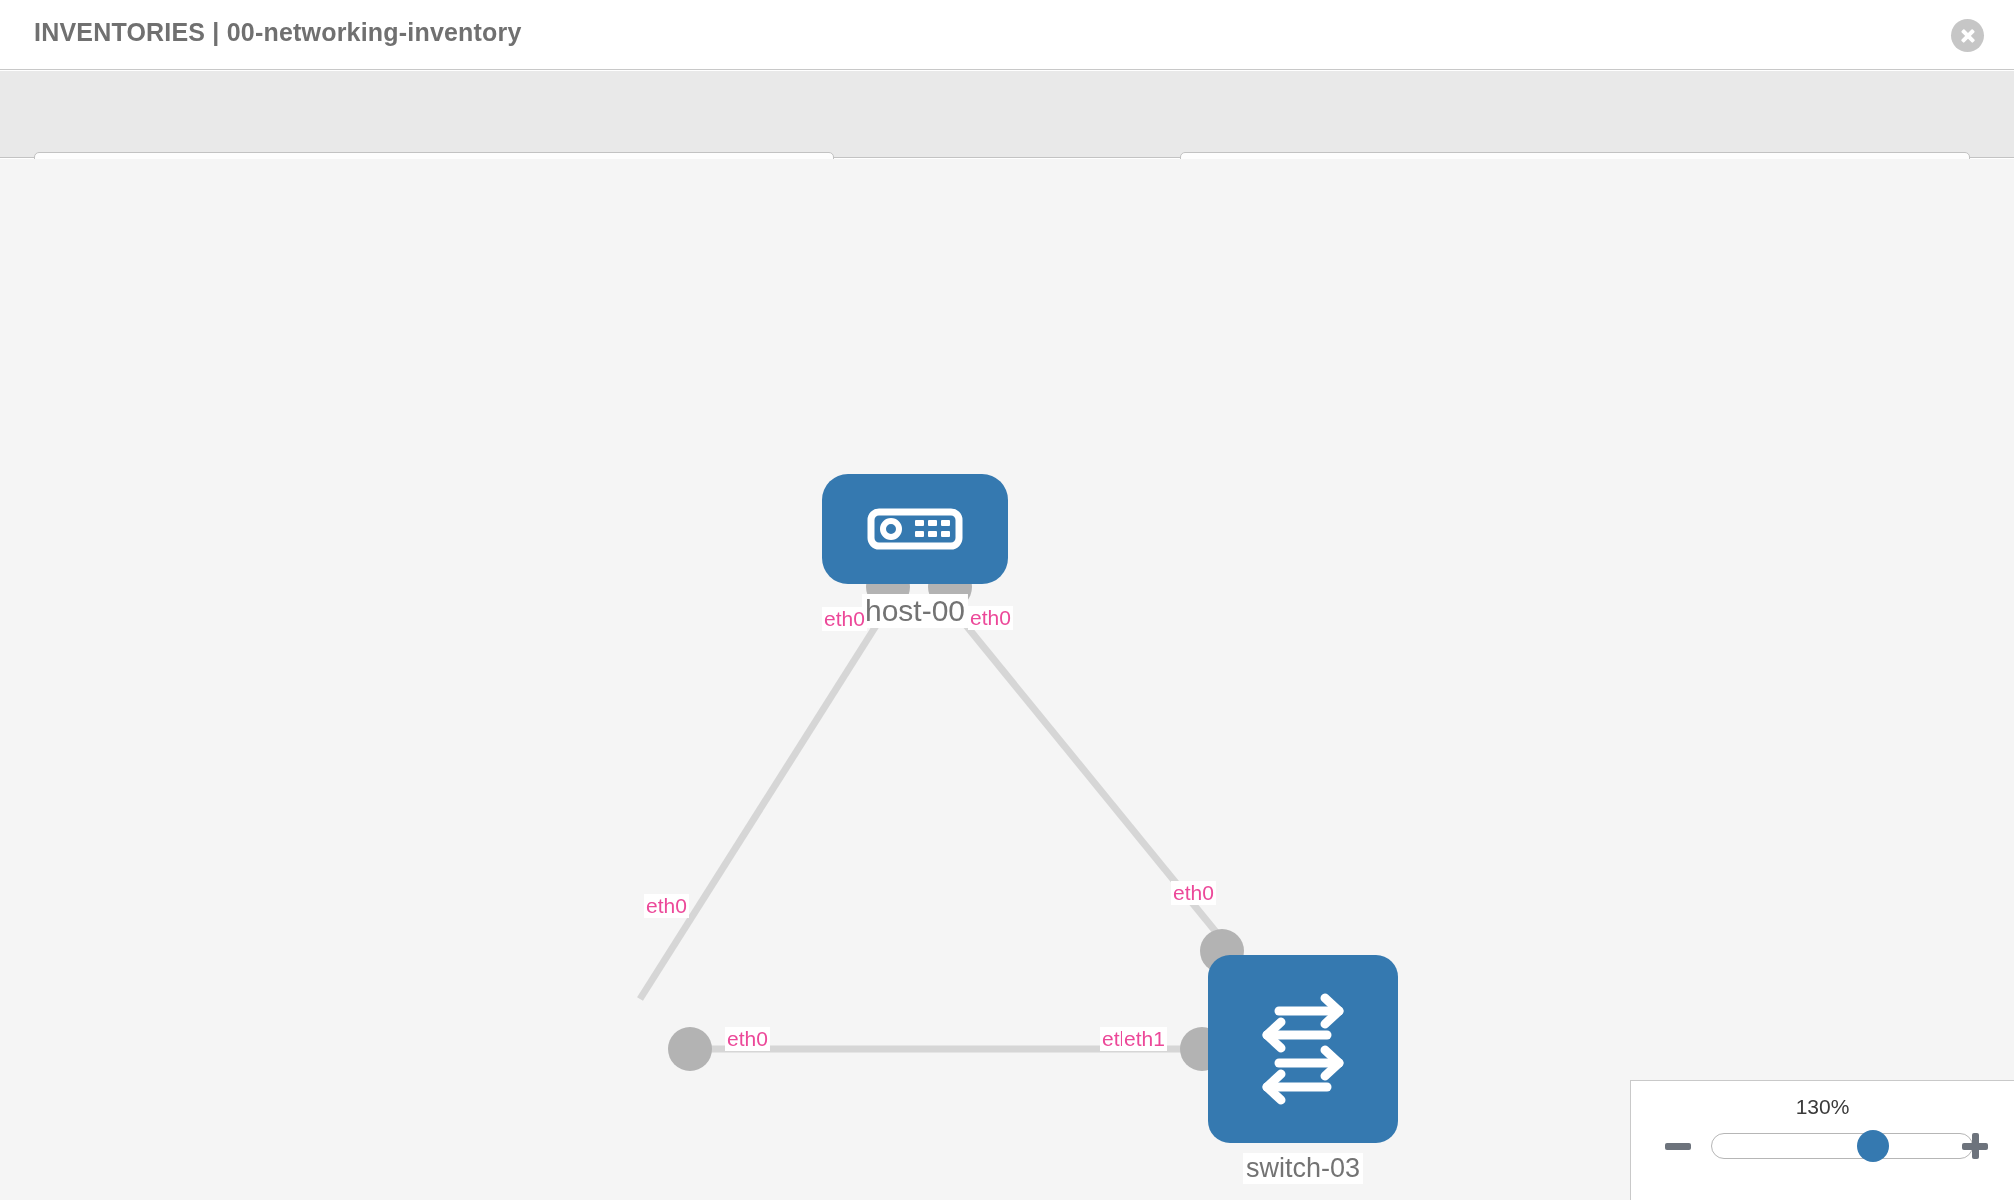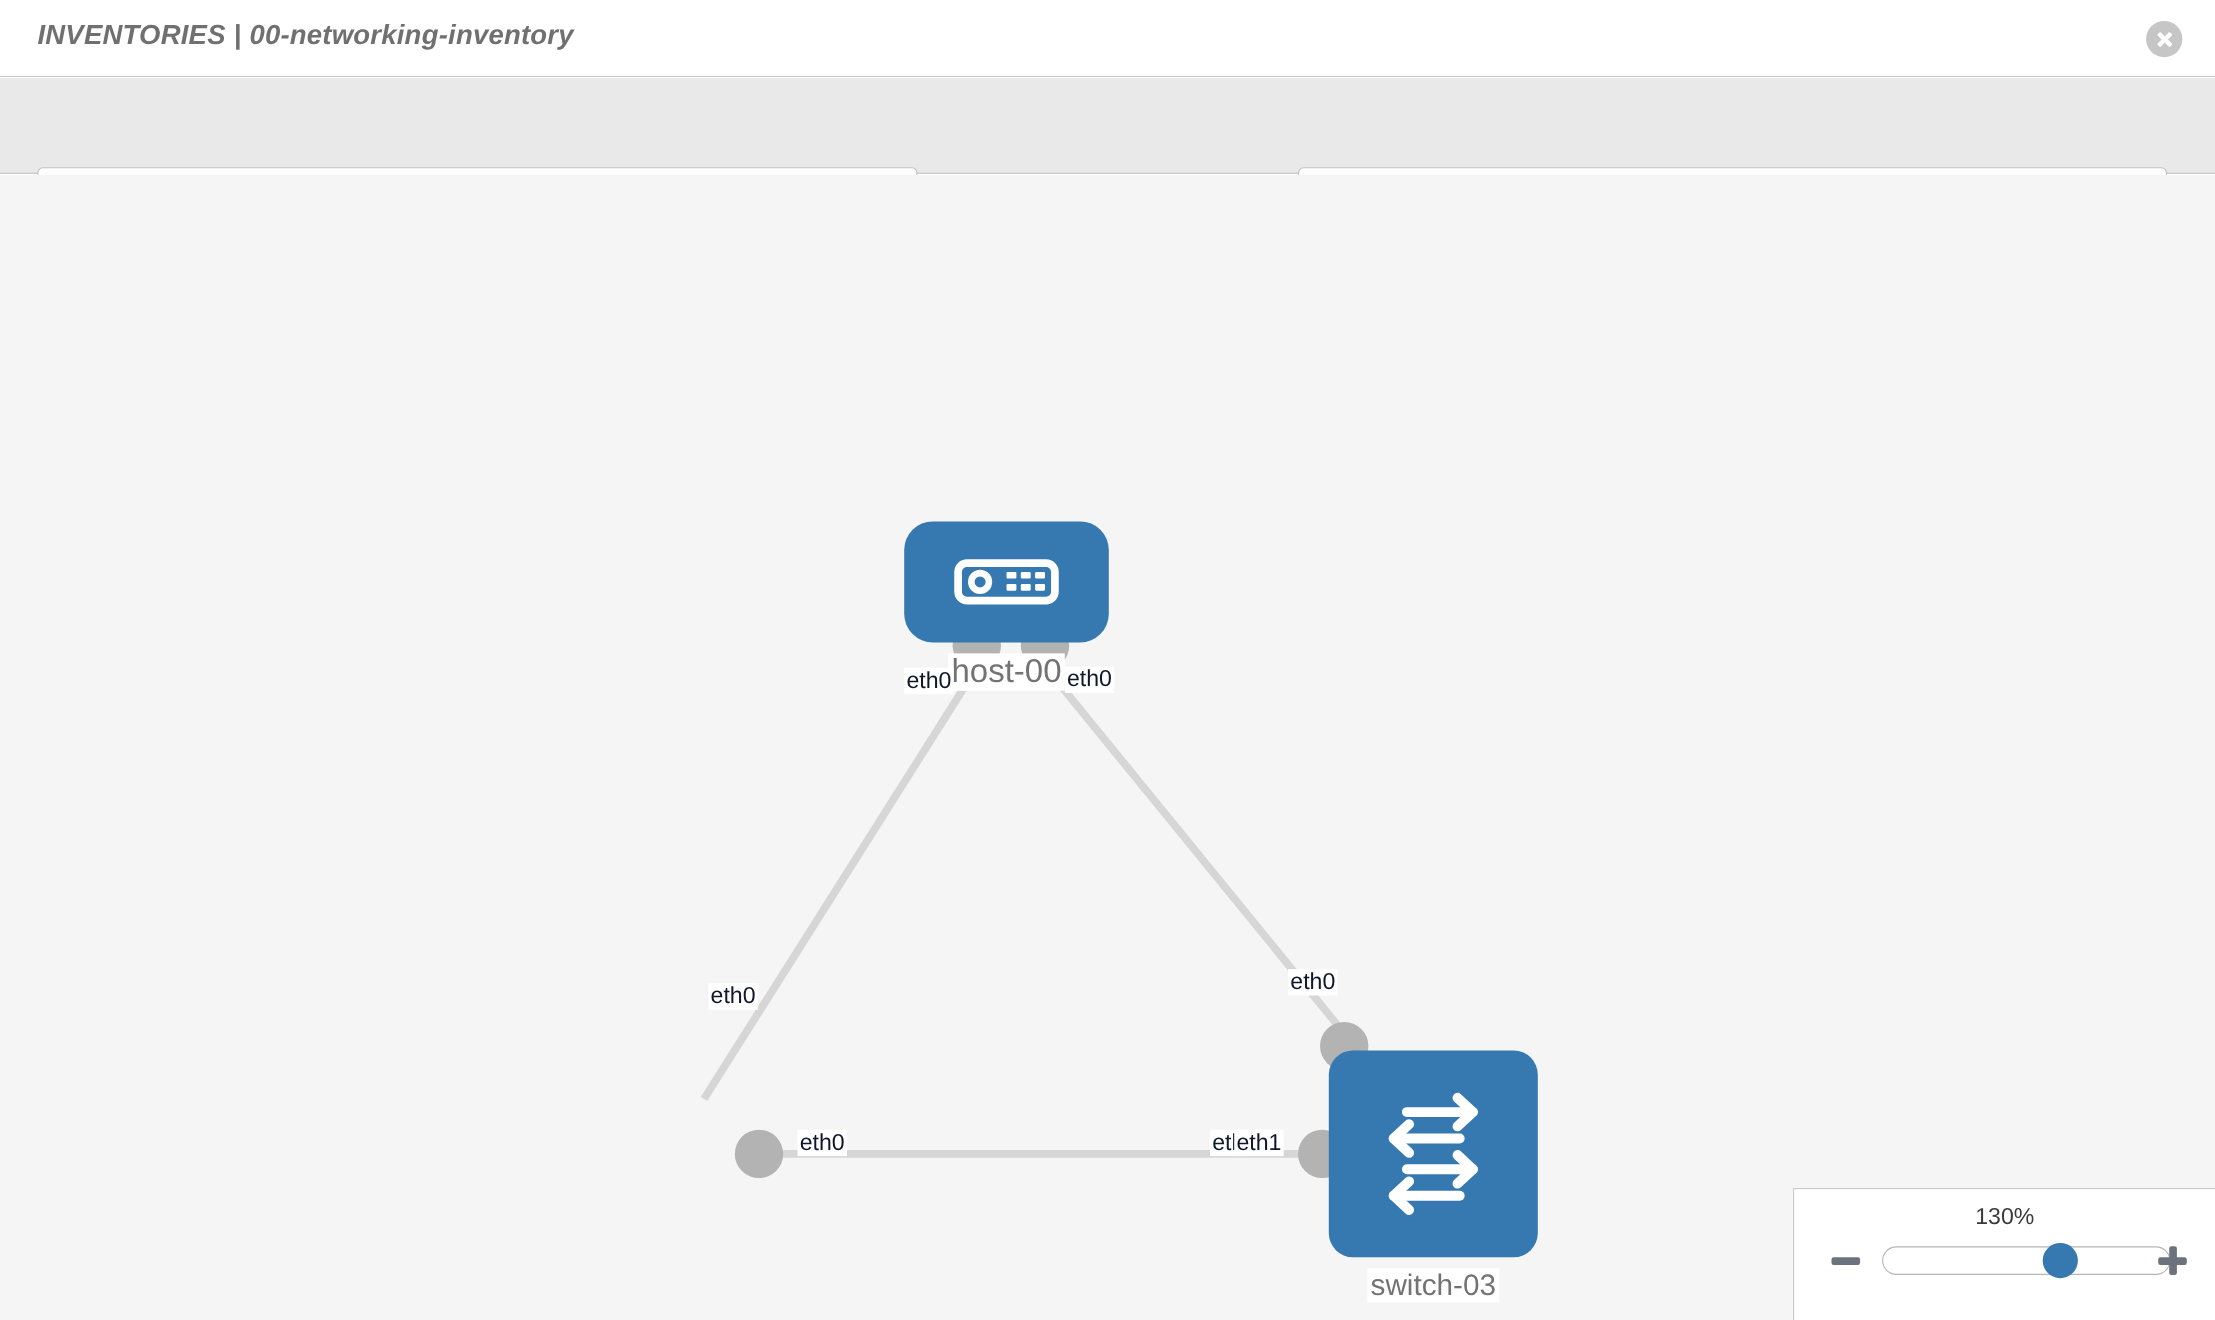--- a/index.html
+++ b/index.html
@@ -10,21 +10,20 @@
     background: #ffffff;
     overflow: hidden;
   }
 
   
   .header {
     position: absolute; left: 0; top: 0;
     width: 2014px; height: 70px;
     background: #ffffff;
     border-bottom: 1px solid #c8c8c8;
-    font-style: italic;
   }
   .page-title {
     position: absolute; left: 34px; top: 18px;
     font-size: 25px; font-weight: bold;
     color: #707070; letter-spacing: .2px;
     white-space: nowrap;
   }
   .close-btn {
     position: absolute; right: 30px; top: 19px;
     width: 33px; height: 33px; border-radius: 50%;
@@ -115,21 +114,21 @@
   .port {
     position: absolute;
     width: 44px; height: 44px;
     border-radius: 50%;
     background: #b3b3b3;
   }
 
   
   .edge-label {
     position: absolute;
-    font-size: 21px; color: #0f172a;
+    font-size: 21px; color: #ec4899;
     background: #ffffff;
     padding: 0 2px;
     white-space: nowrap;
   }
 
   
   .zoom-panel {
     position: absolute;
     right: 0; bottom: 0;
     width: 384px; height: 120px;

